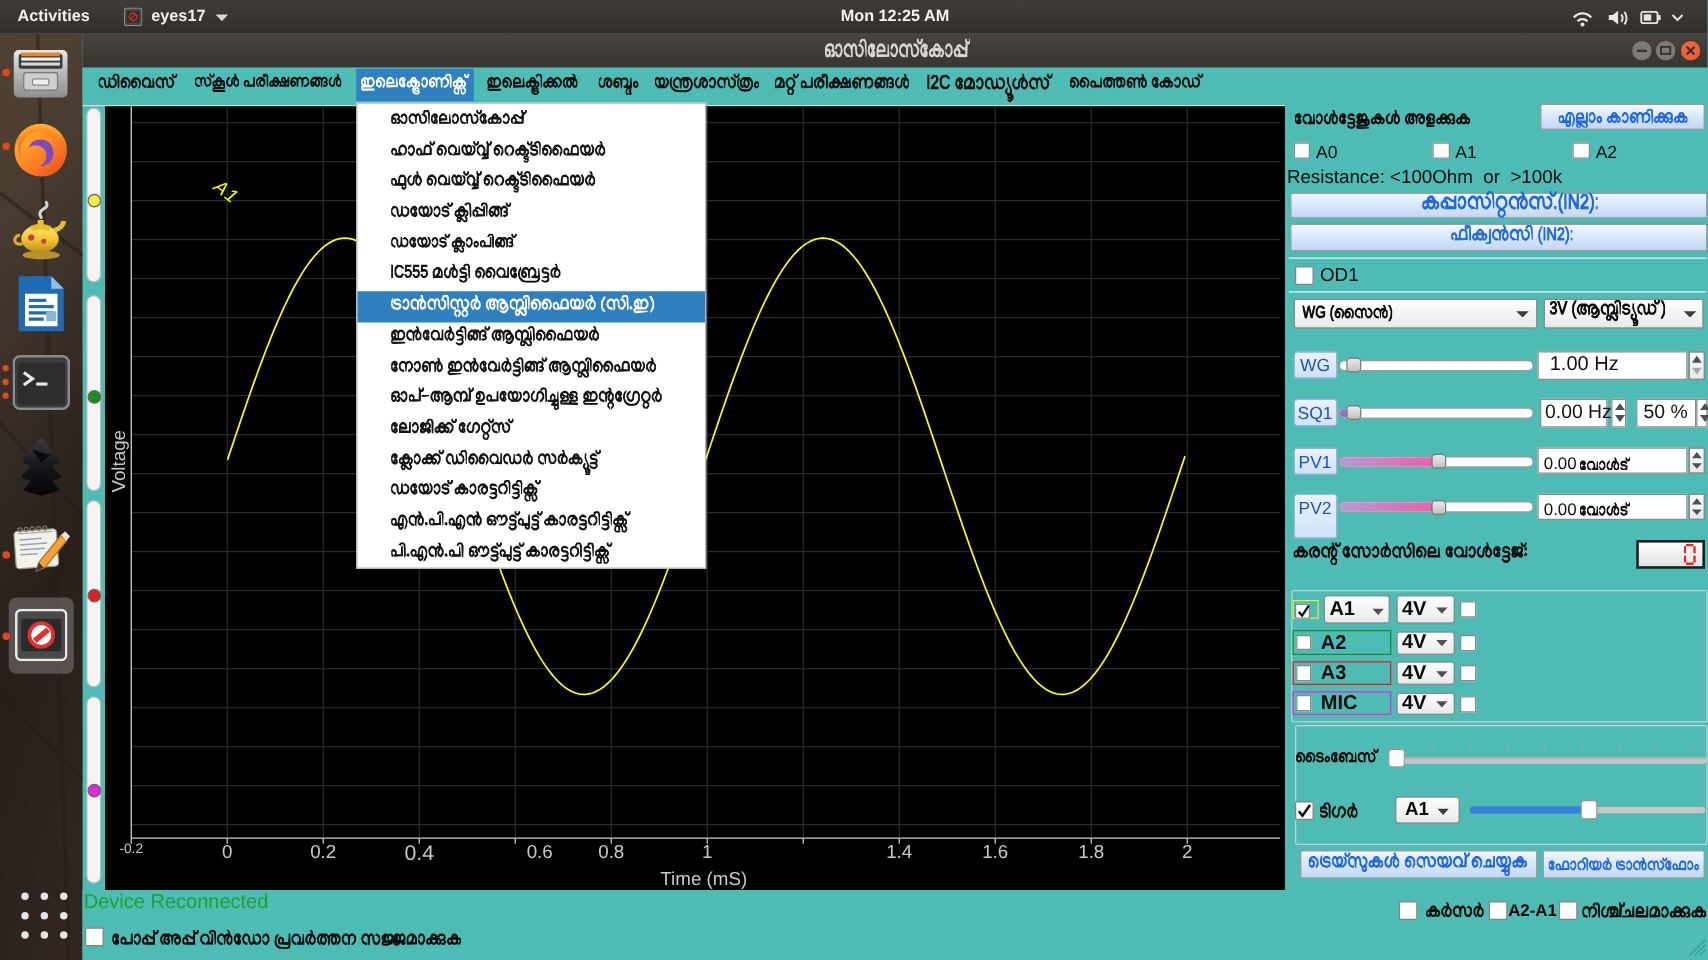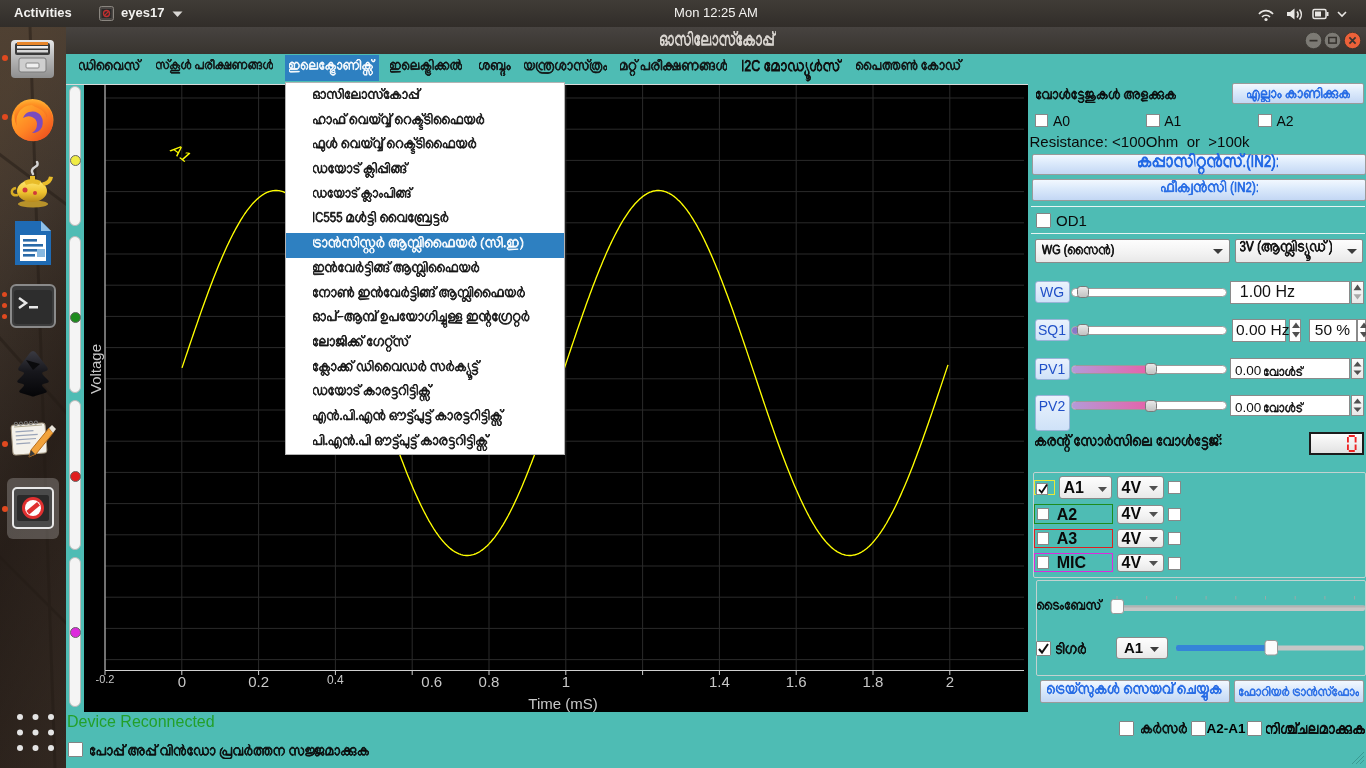--- a/index.html
+++ b/index.html
@@ -13,21 +13,21 @@
 <svg class="ab" style="left:99px;top:6px" width="15" height="15">
     <rect x="0.5" y="0.5" width="14" height="14" rx="2" fill="#4a4643" stroke="#8a8680"></rect>
     <rect x="2.5" y="3" width="10" height="9" fill="#2a2a2a"></rect>
     <circle cx="7.5" cy="7.5" r="3" fill="none" stroke="#c03030" stroke-width="1.3"></circle>
     <line x1="5.4" y1="9.6" x2="9.6" y2="5.4" stroke="#c03030" stroke-width="1.3"></line>
   </svg>
 <div class="ab" style="left:121px;top:5px;color:#f2f1ef;font-size:13px;font-weight:700">eyes17</div>
 <svg class="ab" style="left:172px;top:10px" width="11" height="8">
     <path d="M0.5 1.5 L10.5 1.5 L5.5 7 Z" fill="#d9d7d4"></path>
   </svg>
-<div class="ab" style="left:646px;top:5px;width:140px;text-align:center;color:#f4f3f1;font-size:13px;font-weight:400">Mon 12:25 AM</div>
+<div class="ab" style="left:646px;top:5px;width:140px;text-align:center;color:#f4f3f1;font-size:13px;font-weight:700">Mon 12:25 AM</div>
 <svg class="ab" style="left:1256px;top:5px" width="100" height="17" fill="none" stroke="#e8e6e3">
 <path d="M3 9 a9 9 0 0 1 14 0" stroke-width="1.7"></path>
     <path d="M6 12 a5.5 5.5 0 0 1 8 0" stroke-width="1.7"></path>
     <circle cx="10" cy="14.5" r="1.6" fill="#e8e6e3" stroke="none"></circle>
 <path d="M31 7 h3 l4.5 -3.5 v11 L34 11 h-3 z" fill="#e8e6e3" stroke="none"></path>
     <path d="M41 6.5 a5 5 0 0 1 0 6" stroke-width="1.6"></path>
     <path d="M43.5 4.5 a8 8 0 0 1 0 10" stroke-width="1.6"></path>
 <rect x="57" y="4.5" width="13" height="9" rx="1.5" stroke-width="1.5"></rect>
     <rect x="70.5" y="7" width="2" height="4" fill="#e8e6e3" stroke="none"></rect>
     <rect x="59" y="6.5" width="6" height="5" fill="#e8e6e3" stroke="none"></rect>
@@ -265,21 +265,21 @@
     <line x1="635.4" y1="585.5" x2="635.4" y2="590" stroke="#cfcfcf" stroke-width="1"></line>
     <line x1="712.2" y1="585.5" x2="712.2" y2="590" stroke="#cfcfcf" stroke-width="1"></line>
     <line x1="789.0" y1="585.5" x2="789.0" y2="590" stroke="#cfcfcf" stroke-width="1"></line>
     <line x1="865.8" y1="585.5" x2="865.8" y2="590" stroke="#cfcfcf" stroke-width="1"></line>
     <polyline points="98.0,282.9 99.0,279.9 100.0,276.9 101.0,273.9 102.0,270.9 103.0,268.0 104.0,265.0 105.0,262.0 106.0,259.0 107.0,256.1 108.0,253.1 109.0,250.2 110.0,247.3 111.0,244.4 112.0,241.5 113.0,238.6 114.0,235.7 115.0,232.8 116.0,230.0 117.0,227.1 118.0,224.3 119.0,221.5 120.0,218.7 121.0,216.0 122.0,213.2 123.0,210.5 124.0,207.8 125.0,205.1 126.0,202.5 127.0,199.8 128.0,197.2 129.0,194.6 130.0,192.1 131.0,189.5 132.0,187.0 133.0,184.5 134.0,182.1 135.0,179.6 136.0,177.2 137.0,174.9 138.0,172.5 139.0,170.2 140.0,168.0 141.0,165.7 142.0,163.5 143.0,161.3 144.0,159.2 145.0,157.1 146.0,155.0 147.0,153.0 148.0,151.0 149.0,149.0 150.0,147.1 151.0,145.2 152.0,143.4 153.0,141.6 154.0,139.8 155.0,138.1 156.0,136.4 157.0,134.7 158.0,133.1 159.0,131.5 160.0,130.0 161.0,128.5 162.0,127.1 163.0,125.7 164.0,124.4 165.0,123.1 166.0,121.8 167.0,120.6 168.0,119.4 169.0,118.3 170.0,117.2 171.0,116.2 172.0,115.2 173.0,114.2 174.0,113.4 175.0,112.5 176.0,111.7 177.0,111.0 178.0,110.3 179.0,109.6 180.0,109.0 181.0,108.4 182.0,107.9 183.0,107.5 184.0,107.0 185.0,106.7 186.0,106.4 187.0,106.1 188.0,105.9 189.0,105.7 190.0,105.6 191.0,105.5 192.0,105.5 193.0,105.5 194.0,105.6 195.0,105.7 196.0,105.9 197.0,106.1 198.0,106.4 199.0,106.7 200.0,107.1 201.0,107.5 202.0,108.0 203.0,108.5 204.0,109.1 205.0,109.7 206.0,110.4 207.0,111.1 208.0,111.8 209.0,112.6 210.0,113.5 211.0,114.4 212.0,115.3 213.0,116.3 214.0,117.4 215.0,118.5 216.0,119.6 217.0,120.8 218.0,122.0 219.0,123.3 220.0,124.6 221.0,125.9 222.0,127.3 223.0,128.8 224.0,130.3 225.0,131.8 226.0,133.4 227.0,135.0 228.0,136.6 229.0,138.3 230.0,140.0 231.0,141.8 232.0,143.6 233.0,145.5 234.0,147.4 235.0,149.3 236.0,151.3 237.0,153.3 238.0,155.3 239.0,157.4 240.0,159.5 241.0,161.7 242.0,163.8 243.0,166.1 244.0,168.3 245.0,170.6 246.0,172.9 247.0,175.2 248.0,177.6 249.0,180.0 250.0,182.4 251.0,184.9 252.0,187.4 253.0,189.9 254.0,192.4 255.0,195.0 256.0,197.6 257.0,200.2 258.0,202.9 259.0,205.5 260.0,208.2 261.0,210.9 262.0,213.6 263.0,216.4 264.0,219.1 265.0,221.9 266.0,224.7 267.0,227.6 268.0,230.4 269.0,233.2 270.0,236.1 271.0,239.0 272.0,241.9 273.0,244.8 274.0,247.7 275.0,250.6 276.0,253.6 277.0,256.5 278.0,259.5 279.0,262.5 280.0,265.4 281.0,268.4 282.0,271.4 283.0,274.4 284.0,277.4 285.0,280.4 286.0,283.4 287.0,286.4 288.0,289.3 289.0,292.3 290.0,295.3 291.0,298.3 292.0,301.3 293.0,304.3 294.0,307.3 295.0,310.3 296.0,313.3 297.0,316.2 298.0,319.2 299.0,322.1 300.0,325.1 301.0,328.0 302.0,330.9 303.0,333.8 304.0,336.7 305.0,339.6 306.0,342.5 307.0,345.3 308.0,348.2 309.0,351.0 310.0,353.8 311.0,356.6 312.0,359.3 313.0,362.1 314.0,364.8 315.0,367.5 316.0,370.2 317.0,372.9 318.0,375.5 319.0,378.1 320.0,380.7 321.0,383.3 322.0,385.9 323.0,388.4 324.0,390.9 325.0,393.3 326.0,395.8 327.0,398.2 328.0,400.5 329.0,402.9 330.0,405.2 331.0,407.5 332.0,409.7 333.0,411.9 334.0,414.1 335.0,416.3 336.0,418.4 337.0,420.5 338.0,422.5 339.0,424.5 340.0,426.5 341.0,428.4 342.0,430.3 343.0,432.2 344.0,434.0 345.0,435.8 346.0,437.5 347.0,439.2 348.0,440.9 349.0,442.5 350.0,444.1 351.0,445.6 352.0,447.1 353.0,448.5 354.0,449.9 355.0,451.3 356.0,452.6 357.0,453.9 358.0,455.1 359.0,456.3 360.0,457.4 361.0,458.5 362.0,459.6 363.0,460.6 364.0,461.5 365.0,462.4 366.0,463.3 367.0,464.1 368.0,464.9 369.0,465.6 370.0,466.2 371.0,466.9 372.0,467.4 373.0,468.0 374.0,468.4 375.0,468.9 376.0,469.2 377.0,469.6 378.0,469.8 379.0,470.1 380.0,470.3 381.0,470.4 382.0,470.5 383.0,470.5 384.0,470.5 385.0,470.4 386.0,470.3 387.0,470.1 388.0,469.9 389.0,469.7 390.0,469.4 391.0,469.0 392.0,468.6 393.0,468.1 394.0,467.6 395.0,467.1 396.0,466.5 397.0,465.8 398.0,465.1 399.0,464.4 400.0,463.6 401.0,462.7 402.0,461.8 403.0,460.9 404.0,459.9 405.0,458.9 406.0,457.8 407.0,456.7 408.0,455.5 409.0,454.3 410.0,453.1 411.0,451.8 412.0,450.4 413.0,449.0 414.0,447.6 415.0,446.1 416.0,444.6 417.0,443.0 418.0,441.4 419.0,439.8 420.0,438.1 421.0,436.4 422.0,434.6 423.0,432.8 424.0,431.0 425.0,429.1 426.0,427.2 427.0,425.2 428.0,423.2 429.0,421.2 430.0,419.1 431.0,417.0 432.0,414.9 433.0,412.7 434.0,410.5 435.0,408.3 436.0,406.0 437.0,403.7 438.0,401.4 439.0,399.0 440.0,396.6 441.0,394.2 442.0,391.7 443.0,389.2 444.0,386.7 445.0,384.2 446.0,381.6 447.0,379.1 448.0,376.4 449.0,373.8 450.0,371.2 451.0,368.5 452.0,365.8 453.0,363.1 454.0,360.3 455.0,357.5 456.0,354.8 457.0,352.0 458.0,349.1 459.0,346.3 460.0,343.5 461.0,340.6 462.0,337.7 463.0,334.8 464.0,331.9 465.0,329.0 466.0,326.1 467.0,323.2 468.0,320.2 469.0,317.3 470.0,314.3 471.0,311.3 472.0,308.3 473.0,305.4 474.0,302.4 475.0,299.4 476.0,296.4 477.0,293.4 478.0,290.4 479.0,287.4 480.0,284.4 481.0,281.4 482.0,278.4 483.0,275.4 484.0,272.4 485.0,269.4 486.0,266.5 487.0,263.5 488.0,260.5 489.0,257.6 490.0,254.6 491.0,251.7 492.0,248.7 493.0,245.8 494.0,242.9 495.0,240.0 496.0,237.1 497.0,234.2 498.0,231.4 499.0,228.5 500.0,225.7 501.0,222.9 502.0,220.1 503.0,217.3 504.0,214.6 505.0,211.9 506.0,209.1 507.0,206.5 508.0,203.8 509.0,201.1 510.0,198.5 511.0,195.9 512.0,193.3 513.0,190.8 514.0,188.3 515.0,185.8 516.0,183.3 517.0,180.9 518.0,178.4 519.0,176.1 520.0,173.7 521.0,171.4 522.0,169.1 523.0,166.8 524.0,164.6 525.0,162.4 526.0,160.3 527.0,158.1 528.0,156.0 529.0,154.0 530.0,152.0 531.0,150.0 532.0,148.1 533.0,146.1 534.0,144.3 535.0,142.5 536.0,140.7 537.0,138.9 538.0,137.2 539.0,135.5 540.0,133.9 541.0,132.3 542.0,130.8 543.0,129.3 544.0,127.8 545.0,126.4 546.0,125.0 547.0,123.7 548.0,122.4 549.0,121.2 550.0,120.0 551.0,118.8 552.0,117.7 553.0,116.7 554.0,115.7 555.0,114.7 556.0,113.8 557.0,112.9 558.0,112.1 559.0,111.3 560.0,110.6 561.0,109.9 562.0,109.3 563.0,108.7 564.0,108.2 565.0,107.7 566.0,107.2 567.0,106.9 568.0,106.5 569.0,106.2 570.0,106.0 571.0,105.8 572.0,105.6 573.0,105.5 574.0,105.5 575.0,105.5 576.0,105.6 577.0,105.7 578.0,105.8 579.0,106.0 580.0,106.3 581.0,106.6 582.0,106.9 583.0,107.3 584.0,107.8 585.0,108.2 586.0,108.8 587.0,109.4 588.0,110.0 589.0,110.7 590.0,111.4 591.0,112.2 592.0,113.1 593.0,113.9 594.0,114.9 595.0,115.8 596.0,116.8 597.0,117.9 598.0,119.0 599.0,120.2 600.0,121.4 601.0,122.6 602.0,123.9 603.0,125.2 604.0,126.6 605.0,128.0 606.0,129.5 607.0,131.0 608.0,132.6 609.0,134.2 610.0,135.8 611.0,137.5 612.0,139.2 613.0,140.9 614.0,142.7 615.0,144.6 616.0,146.4 617.0,148.3 618.0,150.3 619.0,152.3 620.0,154.3 621.0,156.4 622.0,158.5 623.0,160.6 624.0,162.7 625.0,164.9 626.0,167.2 627.0,169.4 628.0,171.7 629.0,174.1 630.0,176.4 631.0,178.8 632.0,181.2 633.0,183.7 634.0,186.1 635.0,188.6 636.0,191.2 637.0,193.7 638.0,196.3 639.0,198.9 640.0,201.5 641.0,204.2 642.0,206.9 643.0,209.6 644.0,212.3 645.0,215.0 646.0,217.8 647.0,220.5 648.0,223.3 649.0,226.1 650.0,229.0 651.0,231.8 652.0,234.7 653.0,237.6 654.0,240.4 655.0,243.3 656.0,246.3 657.0,249.2 658.0,252.1 659.0,255.1 660.0,258.0 661.0,261.0 662.0,263.9 663.0,266.9 664.0,269.9 665.0,272.9 666.0,275.9 667.0,278.9 668.0,281.9 669.0,284.9 670.0,287.9 671.0,290.8 672.0,293.8 673.0,296.8 674.0,299.8 675.0,302.8 676.0,305.8 677.0,308.8 678.0,311.8 679.0,314.7 680.0,317.7 681.0,320.6 682.0,323.6 683.0,326.5 684.0,329.5 685.0,332.4 686.0,335.3 687.0,338.2 688.0,341.0 689.0,343.9 690.0,346.7 691.0,349.6 692.0,352.4 693.0,355.2 694.0,358.0 695.0,360.7 696.0,363.5 697.0,366.2 698.0,368.9 699.0,371.6 700.0,374.2 701.0,376.8 702.0,379.4 703.0,382.0 704.0,384.6 705.0,387.1 706.0,389.6 707.0,392.1 708.0,394.5 709.0,397.0 710.0,399.4 711.0,401.7 712.0,404.0 713.0,406.3 714.0,408.6 715.0,410.8 716.0,413.0 717.0,415.2 718.0,417.3 719.0,419.4 720.0,421.5 721.0,423.5 722.0,425.5 723.0,427.5 724.0,429.4 725.0,431.3 726.0,433.1 727.0,434.9 728.0,436.7 729.0,438.4 730.0,440.0 731.0,441.7 732.0,443.3 733.0,444.8 734.0,446.3 735.0,447.8 736.0,449.2 737.0,450.6 738.0,452.0 739.0,453.3 740.0,454.5 741.0,455.7 742.0,456.9 743.0,458.0 744.0,459.1 745.0,460.1 746.0,461.1 747.0,462.0 748.0,462.9 749.0,463.7 750.0,464.5 751.0,465.2 752.0,465.9 753.0,466.6 754.0,467.2 755.0,467.7 756.0,468.2 757.0,468.7 758.0,469.1 759.0,469.4 760.0,469.7 761.0,470.0 762.0,470.2 763.0,470.3 764.0,470.4 765.0,470.5 766.0,470.5 767.0,470.5 768.0,470.4 769.0,470.2 770.0,470.0 771.0,469.8 772.0,469.5 773.0,469.2 774.0,468.8 775.0,468.4 776.0,467.9 777.0,467.4 778.0,466.8 779.0,466.1 780.0,465.5 781.0,464.7 782.0,464.0 783.0,463.2 784.0,462.3 785.0,461.4 786.0,460.4 787.0,459.4 788.0,458.4 789.0,457.3 790.0,456.1 791.0,454.9 792.0,453.7 793.0,452.4 794.0,451.1 795.0,449.7 796.0,448.3 797.0,446.9 798.0,445.4 799.0,443.8 800.0,442.3 801.0,440.6 802.0,439.0 803.0,437.3 804.0,435.5 805.0,433.7 806.0,431.9 807.0,430.0 808.0,428.1 809.0,426.2 810.0,424.2 811.0,422.2 812.0,420.2 813.0,418.1 814.0,416.0 815.0,413.8 816.0,411.6 817.0,409.4 818.0,407.1 819.0,404.8 820.0,402.5 821.0,400.2 822.0,397.8 823.0,395.4 824.0,393.0 825.0,390.5 826.0,388.0 827.0,385.5 828.0,382.9 829.0,380.4 830.0,377.8 831.0,375.1 832.0,372.5 833.0,369.8 834.0,367.1 835.0,364.4 836.0,361.7 837.0,358.9 838.0,356.2 839.0,353.4 840.0,350.6 841.0,347.7 842.0,344.9 843.0,342.0 844.0,339.2 845.0,336.3 846.0,333.4 847.0,330.5 848.0,327.6 849.0,324.6 850.0,321.7 851.0,318.7 852.0,315.8 853.0,312.8 854.0,309.8 855.0,306.9 856.0,303.9 857.0,300.9 858.0,297.9 859.0,294.9 860.0,291.9 861.0,288.9 862.0,285.9 863.0,282.9 864.0,279.9" fill="none" stroke="#ffff00" stroke-width="1.35"></polyline>
     <text x="85" y="69" fill="#ffff00" font-size="15" font-style="italic" letter-spacing="1.2" font-family="Liberation Sans" transform="rotate(38 90 69)">A1</text>
   </svg>
 <div class="ab" style="left:75.0px;top:673px;width:60px;text-align:center;font-size:11px;color:#c8c8c8">-0.2</div>
 <div class="ab" style="left:151.8px;top:673px;width:60px;text-align:center;font-size:15px;color:#c8c8c8">0</div>
 <div class="ab" style="left:228.6px;top:673px;width:60px;text-align:center;font-size:15px;color:#c8c8c8">0.2</div>
-<div class="ab" style="left:305.4px;top:673px;width:60px;text-align:center;font-size:12px;color:#c8c8c8">0.4</div>
+<div class="ab" style="left:305.4px;top:673px;width:60px;text-align:center;font-size:17px;color:#c8c8c8">0.4</div>
 <div class="ab" style="left:382.2px;top:673px;width:60px;text-align:right;font-size:15px;color:#c8c8c8">0.6</div>
 <div class="ab" style="left:459.0px;top:673px;width:60px;text-align:center;font-size:15px;color:#c8c8c8">0.8</div>
 <div class="ab" style="left:535.8px;top:673px;width:60px;text-align:center;font-size:15px;color:#c8c8c8">1</div>
 <div class="ab" style="left:594px;top:673px;width:60px;text-align:center;font-size:15px;color:#000000">1.2</div>
 <div class="ab" style="left:689.4px;top:673px;width:60px;text-align:center;font-size:15px;color:#c8c8c8">1.4</div>
 <div class="ab" style="left:766.2px;top:673px;width:60px;text-align:center;font-size:15px;color:#c8c8c8">1.6</div>
 <div class="ab" style="left:843.0px;top:673px;width:60px;text-align:center;font-size:15px;color:#c8c8c8">1.8</div>
 <div class="ab" style="left:919.8px;top:673px;width:60px;text-align:center;font-size:15px;color:#c8c8c8">2</div>
 <div class="ab" style="left:503px;top:695px;width:120px;text-align:center;font-size:15px;color:#c8c8c8">Time (mS)</div>
 <div class="ab" style="left:65px;top:361px;width:60px;height:16px;font-size:15px;color:#c8c8c8;transform:rotate(-90deg);text-align:center">Voltage</div>

